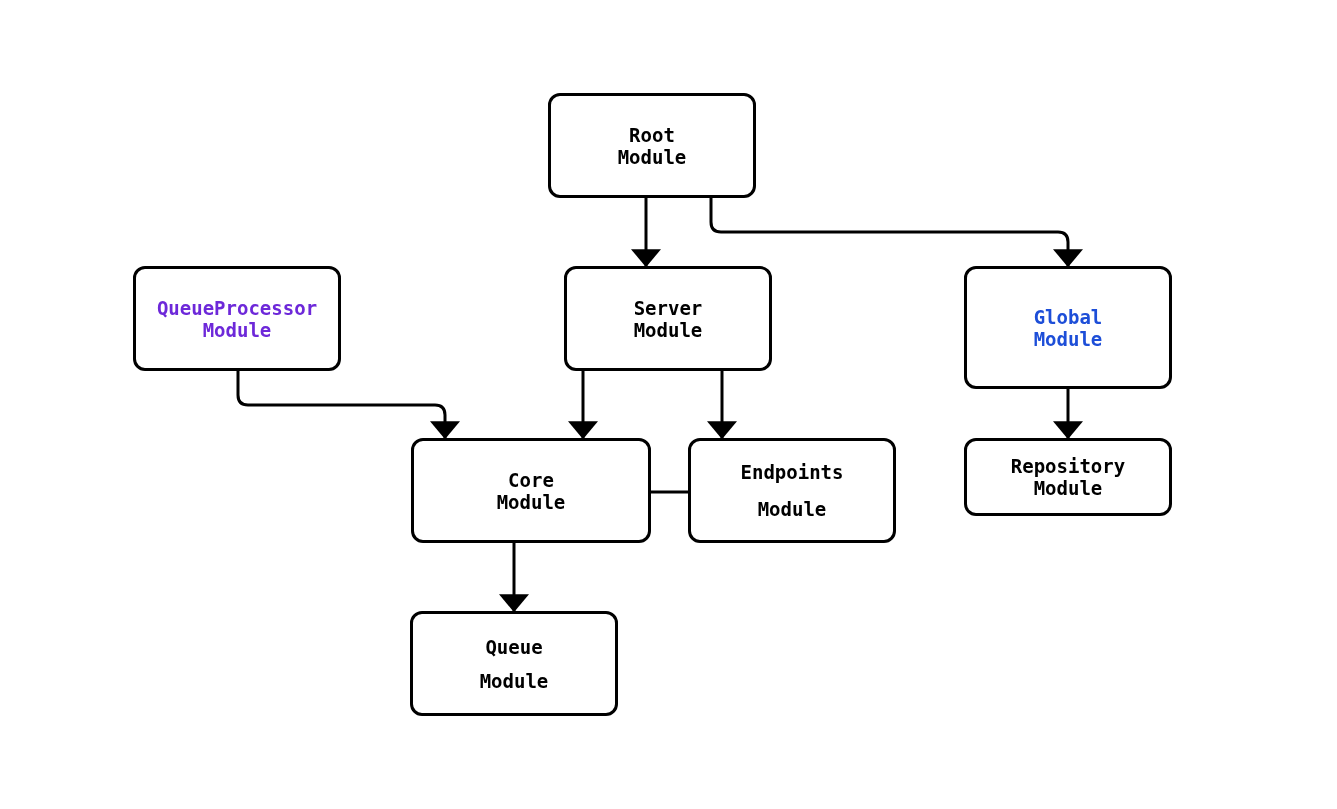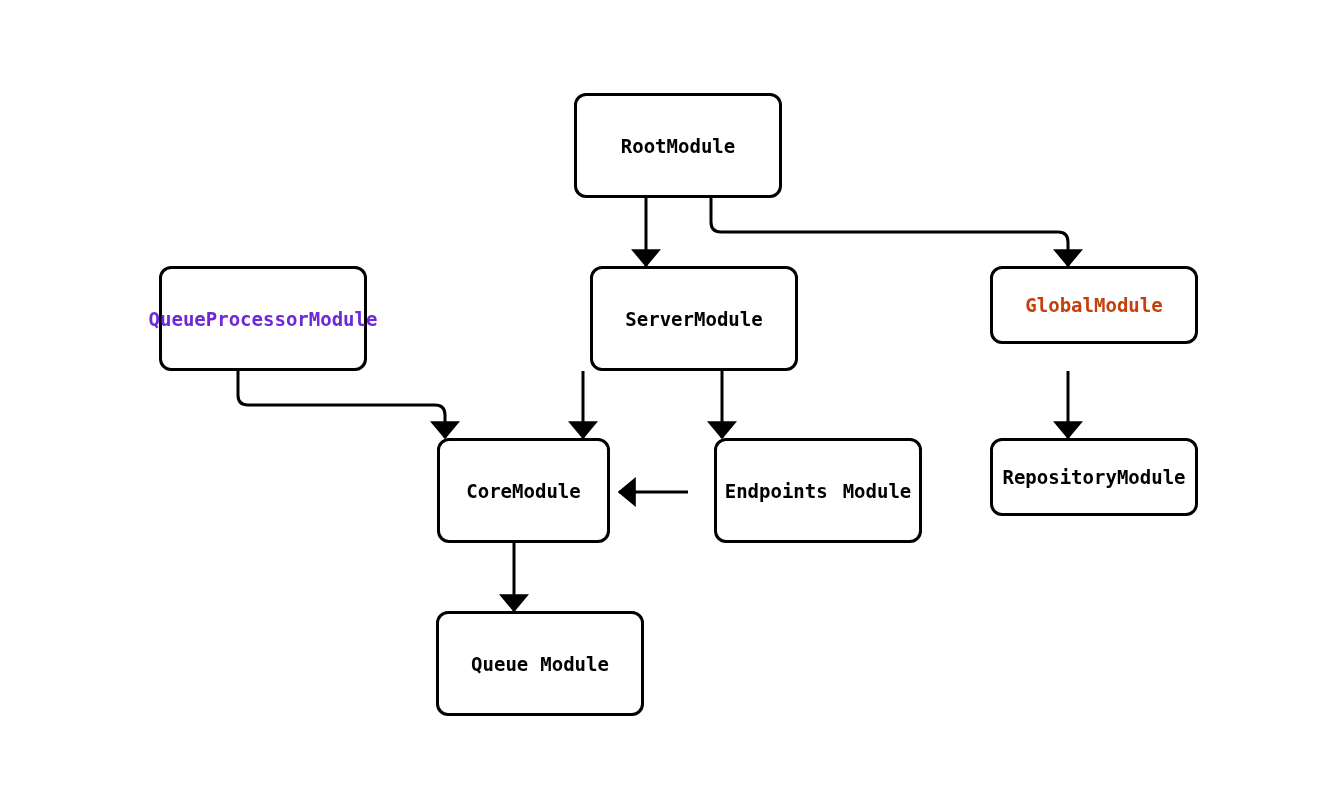--- a/index.html
+++ b/index.html
@@ -23,30 +23,30 @@
     width: 1337px;
     height: 809px;
   }
   .node {
     position: absolute;
     box-sizing: border-box;
     border: 3px solid #000000;
     border-radius: 12px;
     background: #ffffff;
     display: flex;
+    flex-direction: column;
     align-items: center;
     justify-content: center;
     font-family: "DejaVu Sans Mono", "Liberation Mono", monospace;
     font-weight: 700;
     font-size: 19px;
     line-height: 22px;
     color: #000000;
     text-align: center;
     white-space: nowrap;
-    margin-left: 26px;
   }
   .node .label-line {
     display: block;
   }
 </style>
 </head>
 <body>
 
 <div id="canvas" style="background: rgb(255, 255, 255);">
   <svg id="edge-layer" viewBox="0 0 1337 809" xmlns="http://www.w3.org/2000/svg">
@@ -72,25 +72,25 @@
       <span class="label-line">Module</span>
     </div>
     <div class="node" style="left: 133px; top: 266px; width: 208px; height: 105px; border-color: rgb(0, 0, 0); background: rgb(255, 255, 255); color: #6d28d9;">
       <span class="label-line">QueueProcessor</span>
       <span class="label-line">Module</span>
     </div>
     <div class="node" style="left: 564px; top: 266px; width: 208px; height: 105px; border-color: rgb(0, 0, 0); background: rgb(255, 255, 255); color: rgb(0, 0, 0);">
       <span class="label-line">Server</span>
       <span class="label-line">Module</span>
     </div>
-    <div class="node" style="left: 964px; top: 266px; width: 208px; height: 78px; border-color: rgb(0, 0, 0); background: rgb(255, 255, 255); color: #c2410c;">
+    <div class="node" style="left: 964px; top: 266px; width: 208px; height: 123px; border-color: rgb(0, 0, 0); background: rgb(255, 255, 255); color: #1d4ed8;">
       <span class="label-line">Global</span>
       <span class="label-line">Module</span>
     </div>
-    <div class="node" style="left: 411px; top: 438px; width: 173px; height: 105px; border-color: rgb(0, 0, 0); background: rgb(255, 255, 255); color: rgb(0, 0, 0);">
+    <div class="node" style="left: 411px; top: 438px; width: 240px; height: 105px; border-color: rgb(0, 0, 0); background: rgb(255, 255, 255); color: rgb(0, 0, 0);">
       <span class="label-line">Core</span>
       <span class="label-line">Module</span>
     </div>
     <div class="node" style="left: 688px; top: 438px; width: 208px; height: 105px; border-color: rgb(0, 0, 0); background: rgb(255, 255, 255); color: rgb(0, 0, 0); gap: 15px;">
       <span class="label-line">Endpoints</span>
       <span class="label-line">Module</span>
     </div>
     <div class="node" style="left: 964px; top: 438px; width: 208px; height: 78px; border-color: rgb(0, 0, 0); background: rgb(255, 255, 255); color: rgb(0, 0, 0);">
       <span class="label-line">Repository</span>
       <span class="label-line">Module</span>

